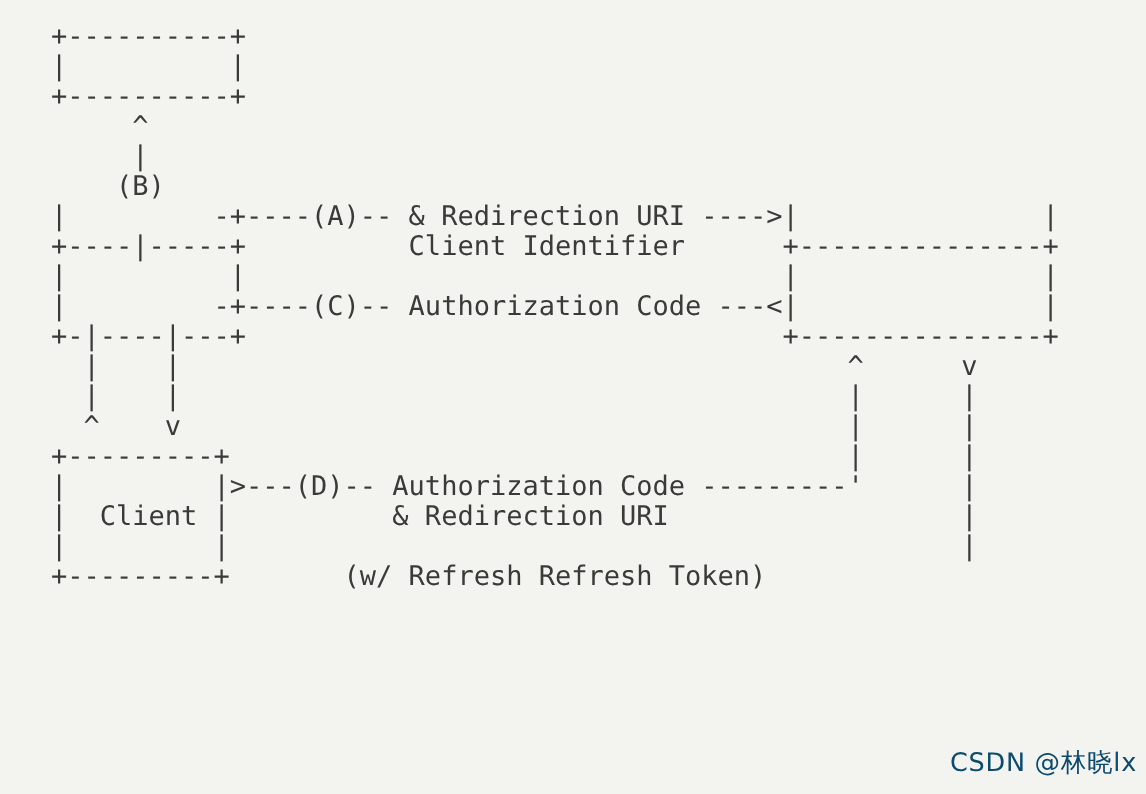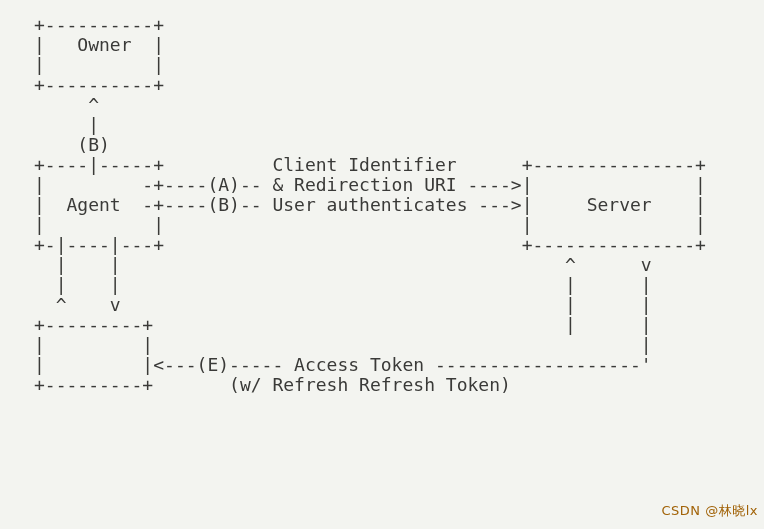--- a/index.html
+++ b/index.html
@@ -24,43 +24,43 @@
   }
   .diagram .line {
     white-space: pre;
     height: 20px;
   }
   .watermark {
     position: absolute;
     right: 6px;
     bottom: 9px;
     font-family: "DejaVu Sans", "Liberation Sans", sans-serif;
-    font-size: 13px;
-    color: #a16207;
+    font-size: 17px;
+    color: #0c4a6e;
     letter-spacing: 0.5px;
   }
 </style>
 </head>
 <body>
 
 <div class="diagram">
     <div class="line">+----------+</div>
-    <div class="line">|   Owner  |</div>
     <div class="line">|          |</div>
     <div class="line">+----------+</div>
     <div class="line">     ^</div>
     <div class="line">     |</div>
     <div class="line">    (B)</div>
+    <div class="line">|         -+----(A)-- &amp; Redirection URI ----&gt;|               |</div>
     <div class="line">+----|-----+          Client Identifier      +---------------+</div>
-    <div class="line">|         -+----(A)-- &amp; Redirection URI ----&gt;|               |</div>
-    <div class="line">|  Agent  -+----(B)-- User authenticates ---&gt;|     Server    |</div>
     <div class="line">|          |                                 |               |</div>
+    <div class="line">|         -+----(C)-- Authorization Code ---&lt;|               |</div>
     <div class="line">+-|----|---+                                 +---------------+</div>
     <div class="line">  |    |                                         ^      v</div>
     <div class="line">  |    |                                         |      |</div>
     <div class="line">  ^    v                                         |      |</div>
     <div class="line">+---------+                                      |      |</div>
+    <div class="line">|         |&gt;---(D)-- Authorization Code ---------'      |</div>
+    <div class="line">|  Client |          &amp; Redirection URI                  |</div>
     <div class="line">|         |                                             |</div>
-    <div class="line">|         |&lt;---(E)----- Access Token -------------------'</div>
     <div class="line">+---------+       (w/ Refresh Refresh Token)</div>
   </div>
 
 <div class="watermark">CSDN @林晓lx</div>
 
 </body></html>

